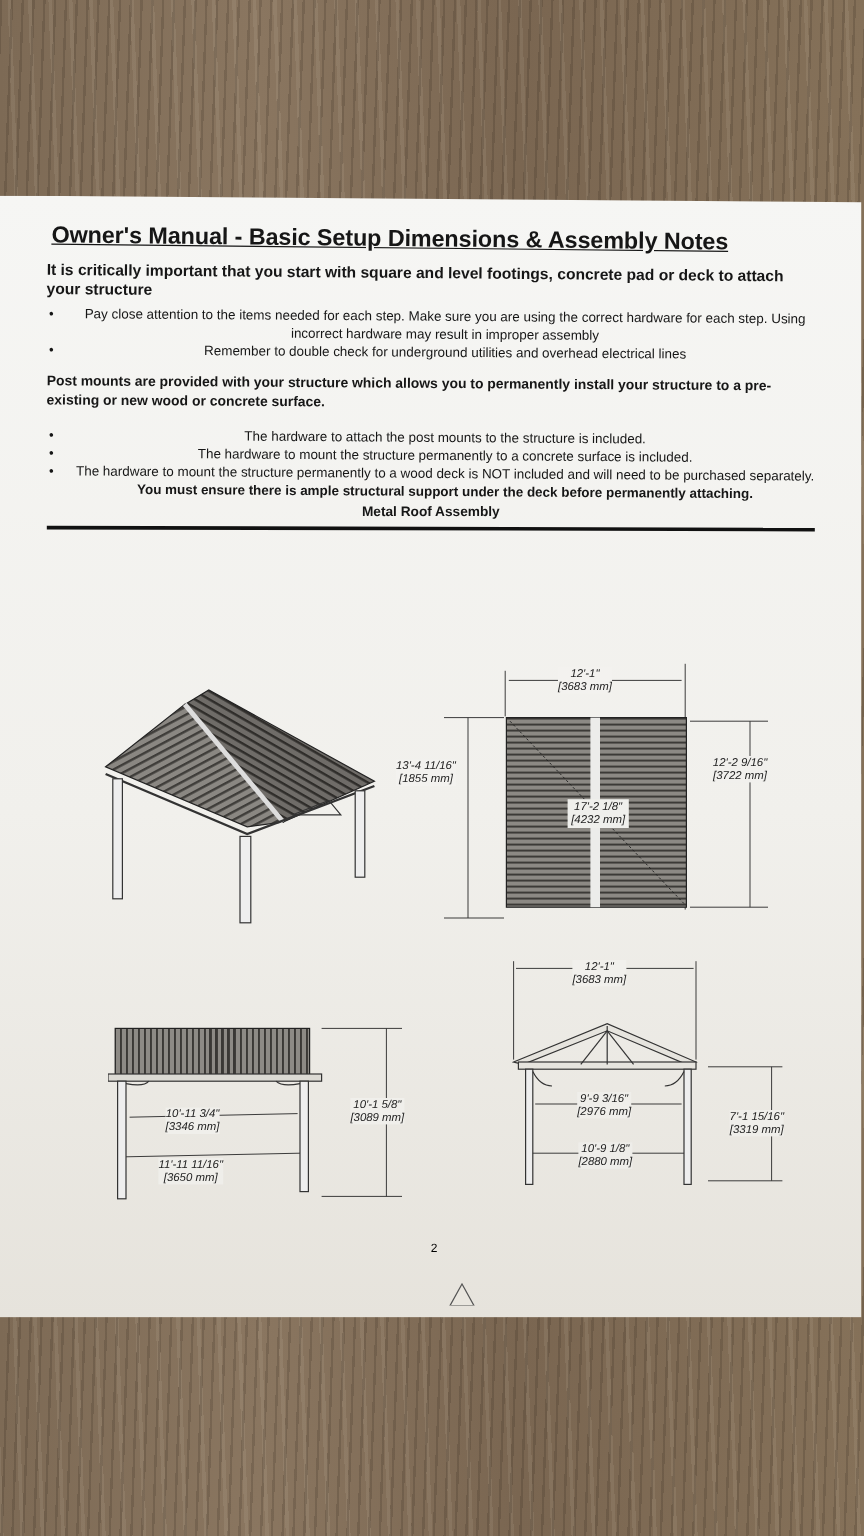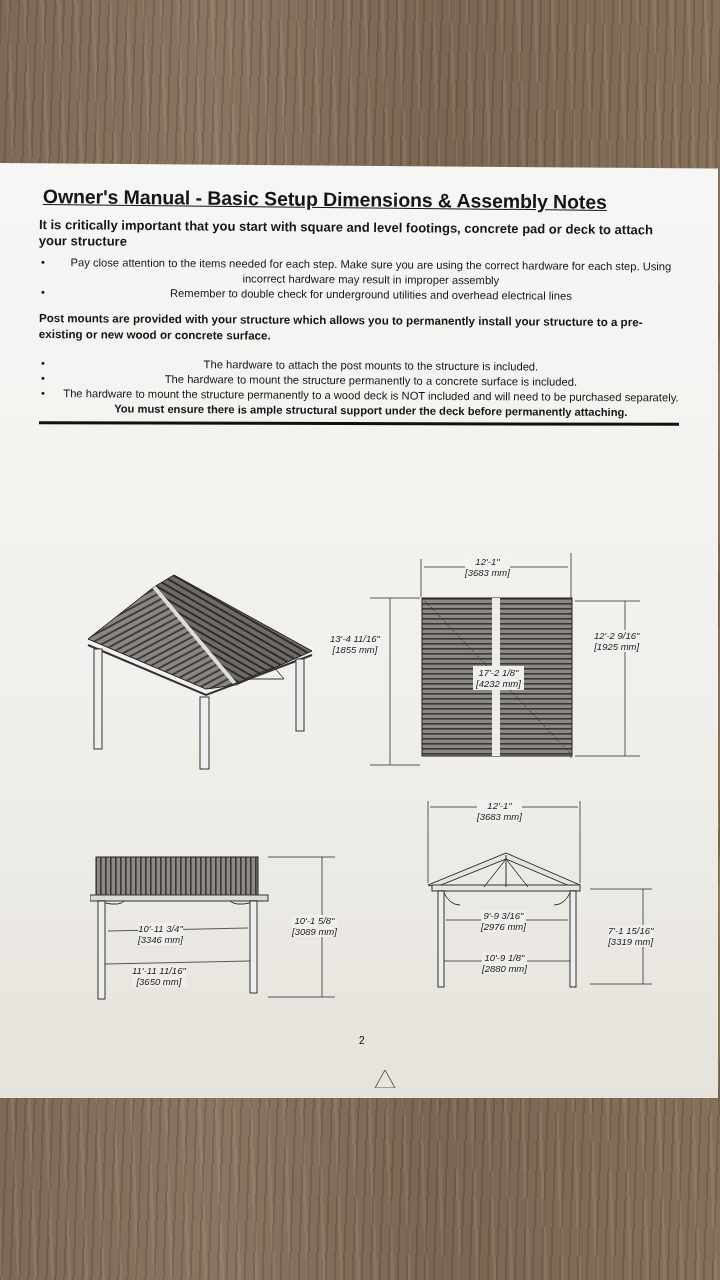--- a/index.html
+++ b/index.html
@@ -51,20 +51,21 @@
     <ul>
       <li>Pay close attention to the items needed for each step. Make sure you are using the correct hardware for each step. Using incorrect hardware may result in improper assembly</li>
       <li>Remember to double check for underground utilities and overhead electrical lines</li>
     </ul>
     <div class="post">Post mounts are provided with your structure which allows you to permanently install your structure to a pre-existing or new wood or concrete surface.</div>
     <ul class="hw">
       <li>The hardware to attach the post mounts to the structure is included.</li>
       <li>The hardware to mount the structure permanently to a concrete surface is included.</li>
       <li><span>The hardware to mount the structure permanently to a wood deck is NOT included and will need to be purchased separately.</span> <span class="b">You must ensure there is ample structural support under the deck before permanently attaching.</span></li>
     </ul>
+    <div class="section-head">Metal Roof Assembly</div>
     <div class="rule"></div>
   </div>
 
   <svg class="diagram" style="left:84px;top:408px" width="235" height="200" viewBox="0 0 235 200">
     <defs>
       <pattern id="stripes" width="6" height="6" patternUnits="userSpaceOnUse" patternTransform="rotate(-28)">
         <rect width="6" height="6" fill="#8a8782"></rect>
           <rect width="6" height="2" fill="#3f3d3a"></rect>
       </pattern>
       <pattern id="stripes2" width="6" height="6" patternUnits="userSpaceOnUse" patternTransform="rotate(30)">
@@ -109,21 +110,21 @@
   <div class="dim" style="left:330px;top:470px;background:#f3f2ef">
       <div>13'-4 11/16"</div>
       <div>[1855 mm]</div>
     </div>
   <div class="dim" style="left:473px;top:503px;background:#efefec;padding:1px 3px">
       <div>17'-2 1/8"</div>
       <div>[4232 mm]</div>
     </div>
   <div class="dim" style="left:594px;top:467px;background:#f1f0ed">
       <div>12'-2 9/16"</div>
-      <div>[1925 mm]</div>
+      <div>[3722 mm]</div>
     </div>
 
   <svg class="diagram" style="left:90px;top:688px" width="250" height="150" viewBox="0 0 250 150">
     <defs>
       <pattern id="vert" width="5" height="8" patternUnits="userSpaceOnUse">
         <rect width="5" height="8" fill="#8d8a85"></rect>
           <rect width="1.6" height="8" fill="#3a3835"></rect>
       </pattern>
     </defs>
     <rect x="6" y="6" width="162" height="40" fill="url(#vert)" stroke="#222"></rect>

